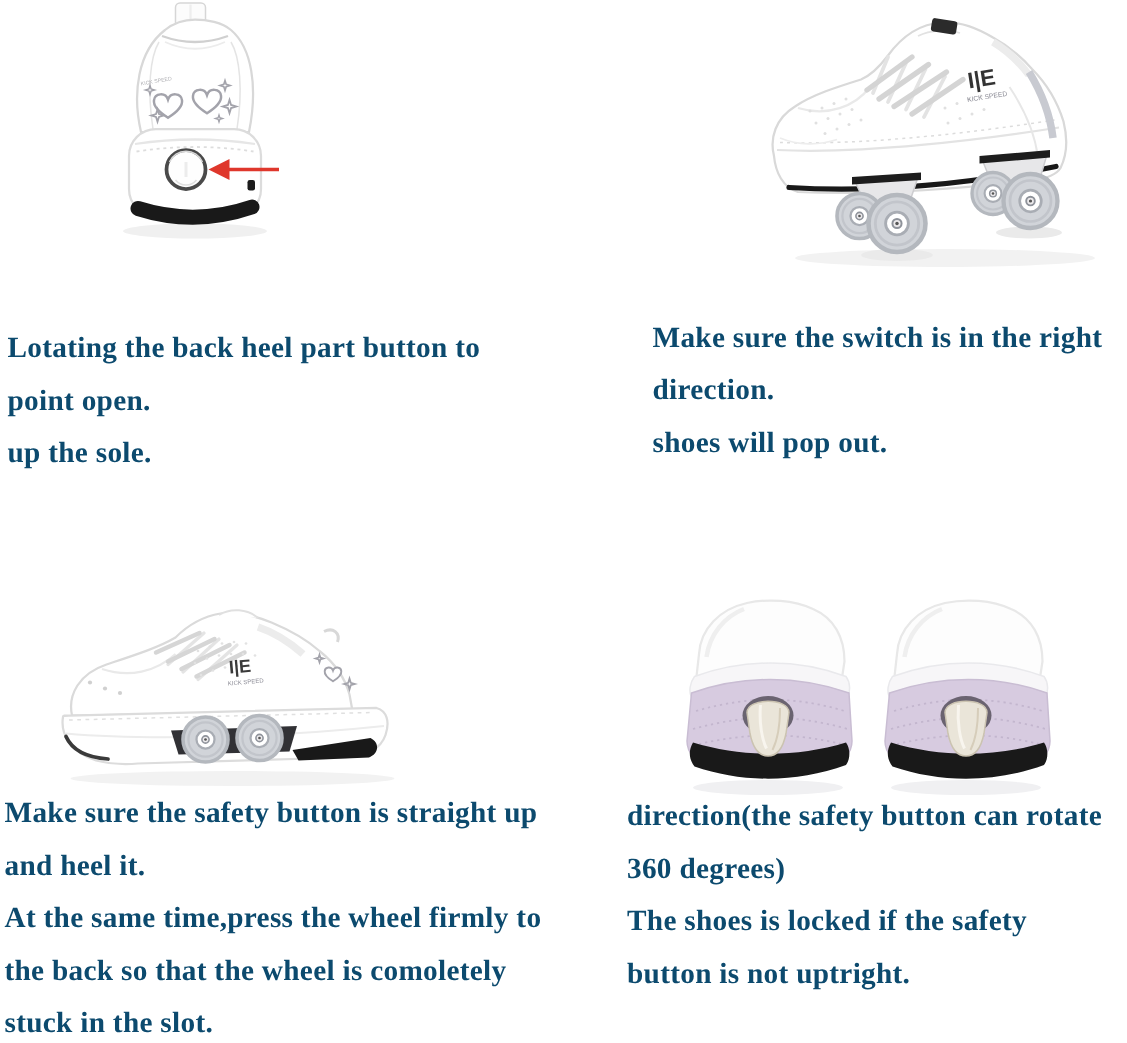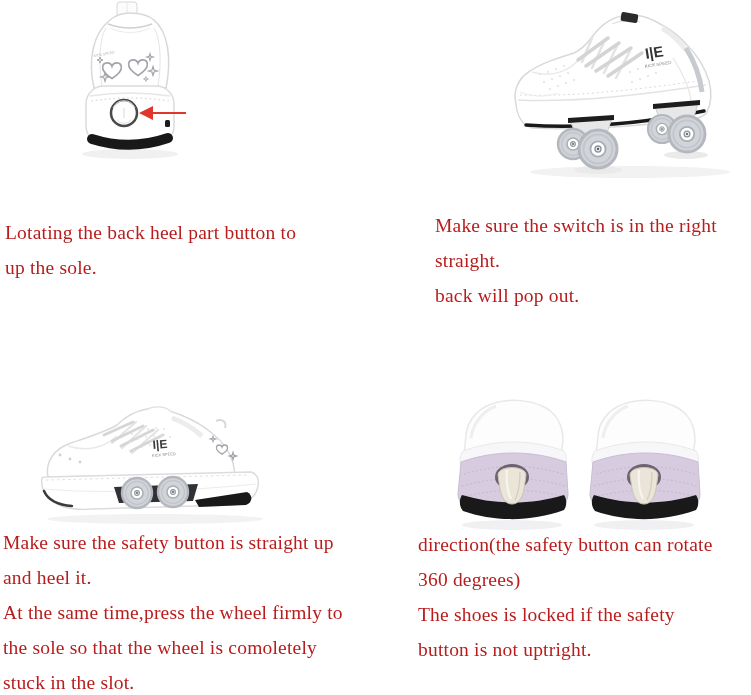--- a/index.html
+++ b/index.html
@@ -3,21 +3,21 @@
 <meta charset="utf-8">
 <style>
   html,body{margin:0;padding:0;background:#fff;}
   .canvas{position:relative;width:751px;height:695px;background:#ffffff;overflow:hidden;
           font-family:"Liberation Serif", serif;}
   figure.photo{position:absolute;margin:0;padding:0;}
   .f1{left:60px;top:0px;width:180px;height:170px;}
   .f2{left:480px;top:0px;width:271px;height:190px;}
   .f3{left:20px;top:388px;width:280px;height:140px;}
   .f4{left:440px;top:388px;width:305px;height:145px;}
-  .caption{position:absolute;color:#b91c1c;font-size:19.5px;letter-spacing:.2px;}
+  .caption{position:absolute;color:#0c4a6e;font-size:19.5px;letter-spacing:.2px;font-weight:bold;}
   .caption p{margin:0;line-height:35px;white-space:nowrap;}
   .c1{left:5px;top:215px;width:372px;}
   .c2{left:435px;top:208px;width:314px;}
   .c3{left:3px;top:525px;width:400px;}
   .c4{left:418px;top:527px;width:330px;}
   svg{display:block;}
 </style>
 </head>
 <body>
 
@@ -249,34 +249,35 @@
 
   <figure class="photo f4">
     <svg viewBox="0 0 305 145" width="305" height="145">
       <use href="#heel" transform="translate(14,6)"></use>
       <use href="#heel" transform="translate(146,6)"></use>
     </svg>
   </figure>
 
   <div class="caption c1">
     <p>Lotating the back heel part button to</p>
+    <p>point open.</p>
     <p>up the sole.</p>
   </div>
 
   <div class="caption c2">
     <p>Make sure the switch is in the right</p>
-    <p>straight.</p>
-    <p>back will pop out.</p>
+    <p>direction.</p>
+    <p>shoes will pop out.</p>
   </div>
 
   <div class="caption c3">
     <p>Make sure the safety button is straight up</p>
     <p>and heel it.</p>
     <p>At the same time,press the wheel firmly to</p>
-    <p>the sole so that the wheel is comoletely</p>
+    <p>the back so that the wheel is comoletely</p>
     <p>stuck in the slot.</p>
   </div>
 
   <div class="caption c4">
     <p>direction(the safety button can rotate</p>
     <p>360 degrees)</p>
     <p>The shoes is locked if the safety</p>
     <p>button is not uptright.</p>
   </div>
 

